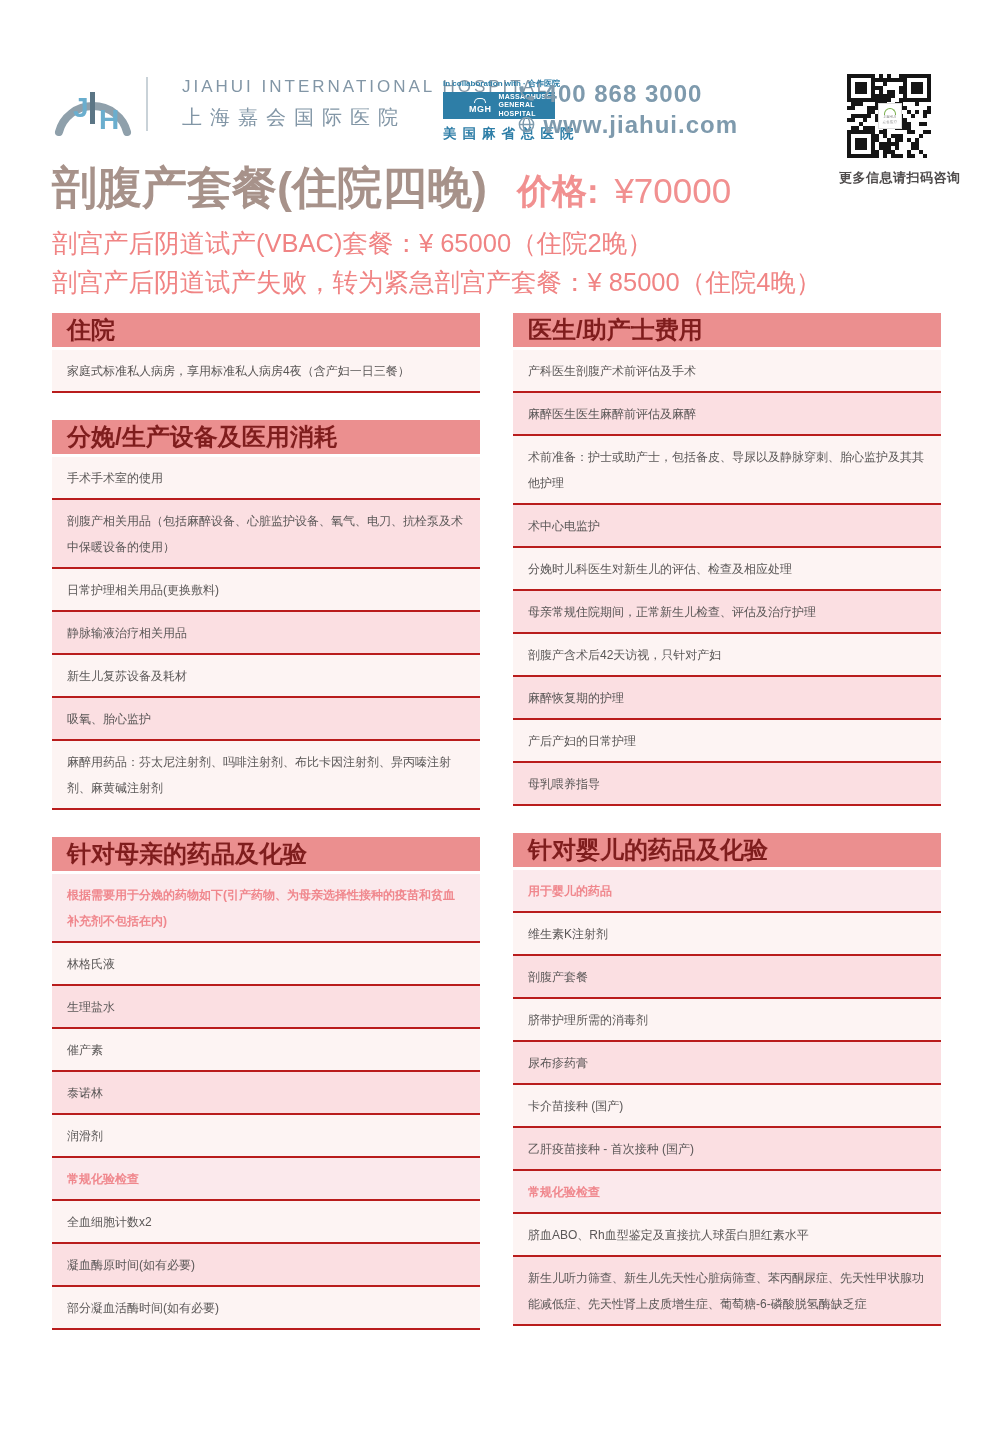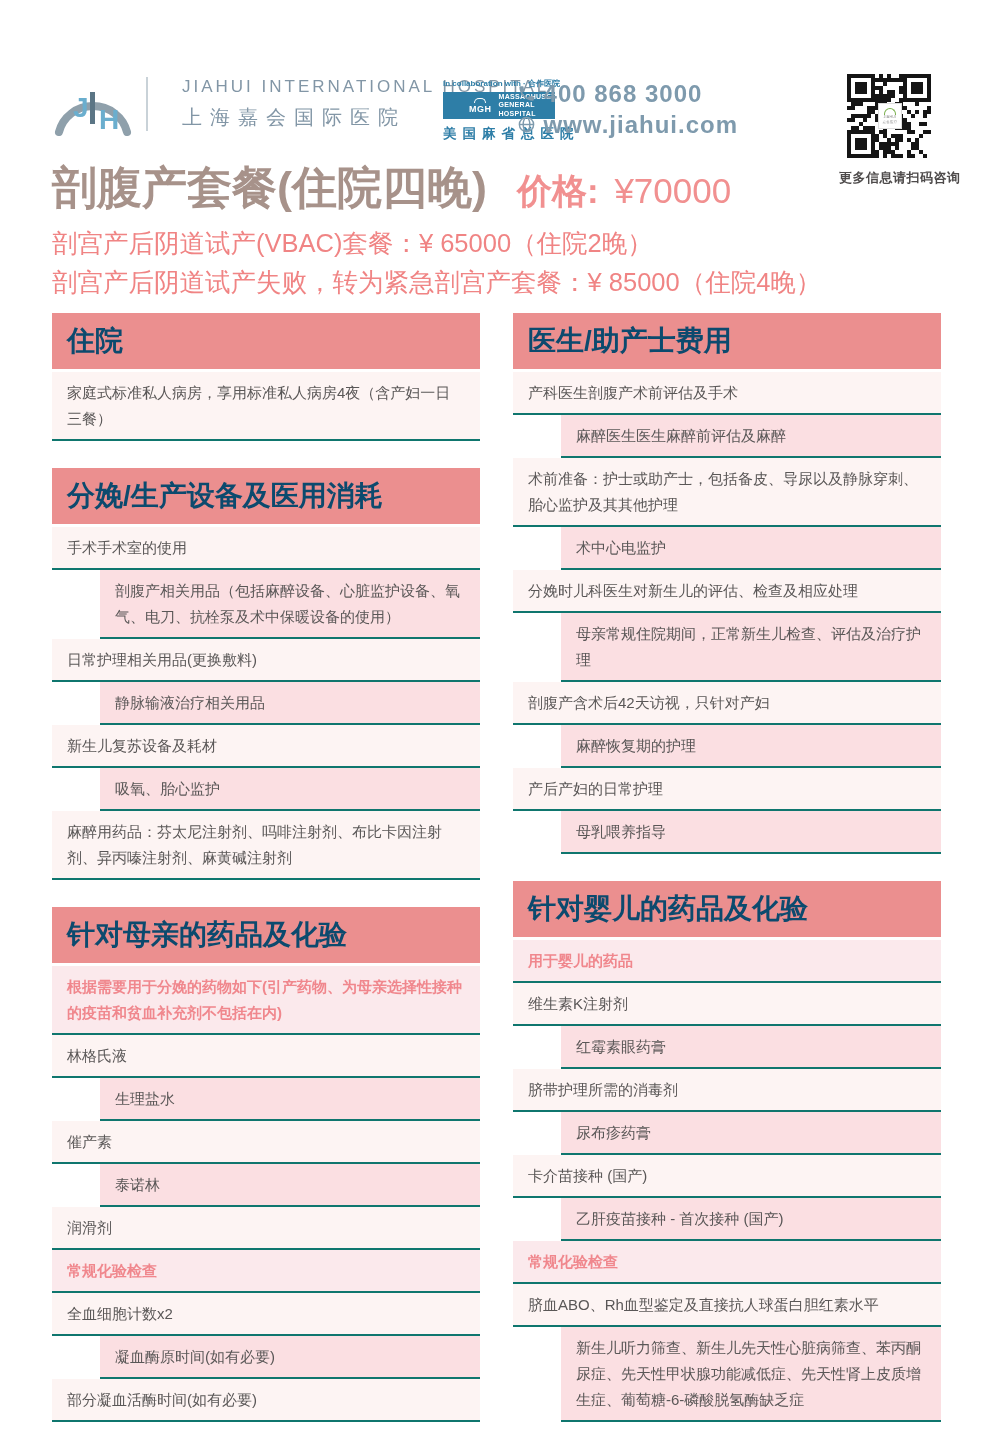--- a/index.html
+++ b/index.html
@@ -53,24 +53,24 @@
   .pkg-title{font-size:45px;font-weight:bold;color:var(--title-taupe);letter-spacing:0px;}
   .pkg-price{margin-left:30px;font-size:35px;color:#F19090;}
   .pkg-price .lbl{font-weight:bold;}
   .pkg-price .val{font-weight:normal;margin-left:6px;}
   .subtitles{position:absolute;left:52px;top:224px;font-size:25.5px;font-weight:normal;color:var(--salmon);line-height:39px;white-space:nowrap;}
 
   
   .columns{position:absolute;left:52px;right:52px;top:313px;display:flex;gap:33px;align-items:flex-start;}
   .column{flex:1;min-width:0;}
   .price-table{margin-bottom:27px;}
-  .sec-header{background:var(--accent-header);color:#0c4a6e;font-weight:bold;font-size:28px;line-height:26px;padding:15px 15px;border-bottom:3px solid #fff;}
-  .row{font-size:15px;line-height:26px;padding:7.5px 15px;color:var(--row-text);border-bottom:2px solid #0f766e;}
+  .sec-header{background:var(--accent-header);color:#7f1d1d;font-weight:bold;font-size:24px;line-height:26px;padding:4px 15px;border-bottom:3px solid #fff;}
+  .row{font-size:12px;line-height:26px;padding:7.5px 15px;color:var(--row-text);border-bottom:2px solid #b91c1c;}
   .shade-a{background:var(--row-light);}
-  .shade-b{background:var(--row-dark);margin-left:48px;}
+  .shade-b{background:var(--row-dark);}
   .shade-c{background:var(--row-mid);}
   .accent{color:var(--accent-text);font-weight:bold;}
 </style>
 </head>
 <body>
 
 <div class="page">
 
   <div class="brand-header">
 
@@ -334,21 +334,21 @@
           <div class="row shade-b">母亲常规住院期间，正常新生儿检查、评估及治疗护理</div>
           <div class="row shade-a">剖腹产含术后42天访视，只针对产妇</div>
           <div class="row shade-b">麻醉恢复期的护理</div>
           <div class="row shade-a">产后产妇的日常护理</div>
           <div class="row shade-b">母乳喂养指导</div>
         </section>
         <section class="price-table">
           <div class="sec-header">针对婴儿的药品及化验</div>
           <div class="row shade-c accent">用于婴儿的药品</div>
           <div class="row shade-a">维生素K注射剂</div>
-          <div class="row shade-b">红霉素眼药膏</div>
+          <div class="row shade-b">剖腹产套餐</div>
           <div class="row shade-a">脐带护理所需的消毒剂</div>
           <div class="row shade-b">尿布疹药膏</div>
           <div class="row shade-a">卡介苗接种 (国产)</div>
           <div class="row shade-b">乙肝疫苗接种 - 首次接种 (国产)</div>
           <div class="row shade-c accent">常规化验检查</div>
           <div class="row shade-a">脐血ABO、Rh血型鉴定及直接抗人球蛋白胆红素水平</div>
           <div class="row shade-b">新生儿听力筛查、新生儿先天性心脏病筛查、苯丙酮尿症、先天性甲状腺功能减低症、先天性肾上皮质增生症、葡萄糖-6-磷酸脱氢酶缺乏症</div>
         </section>
       </div>
   </div>

